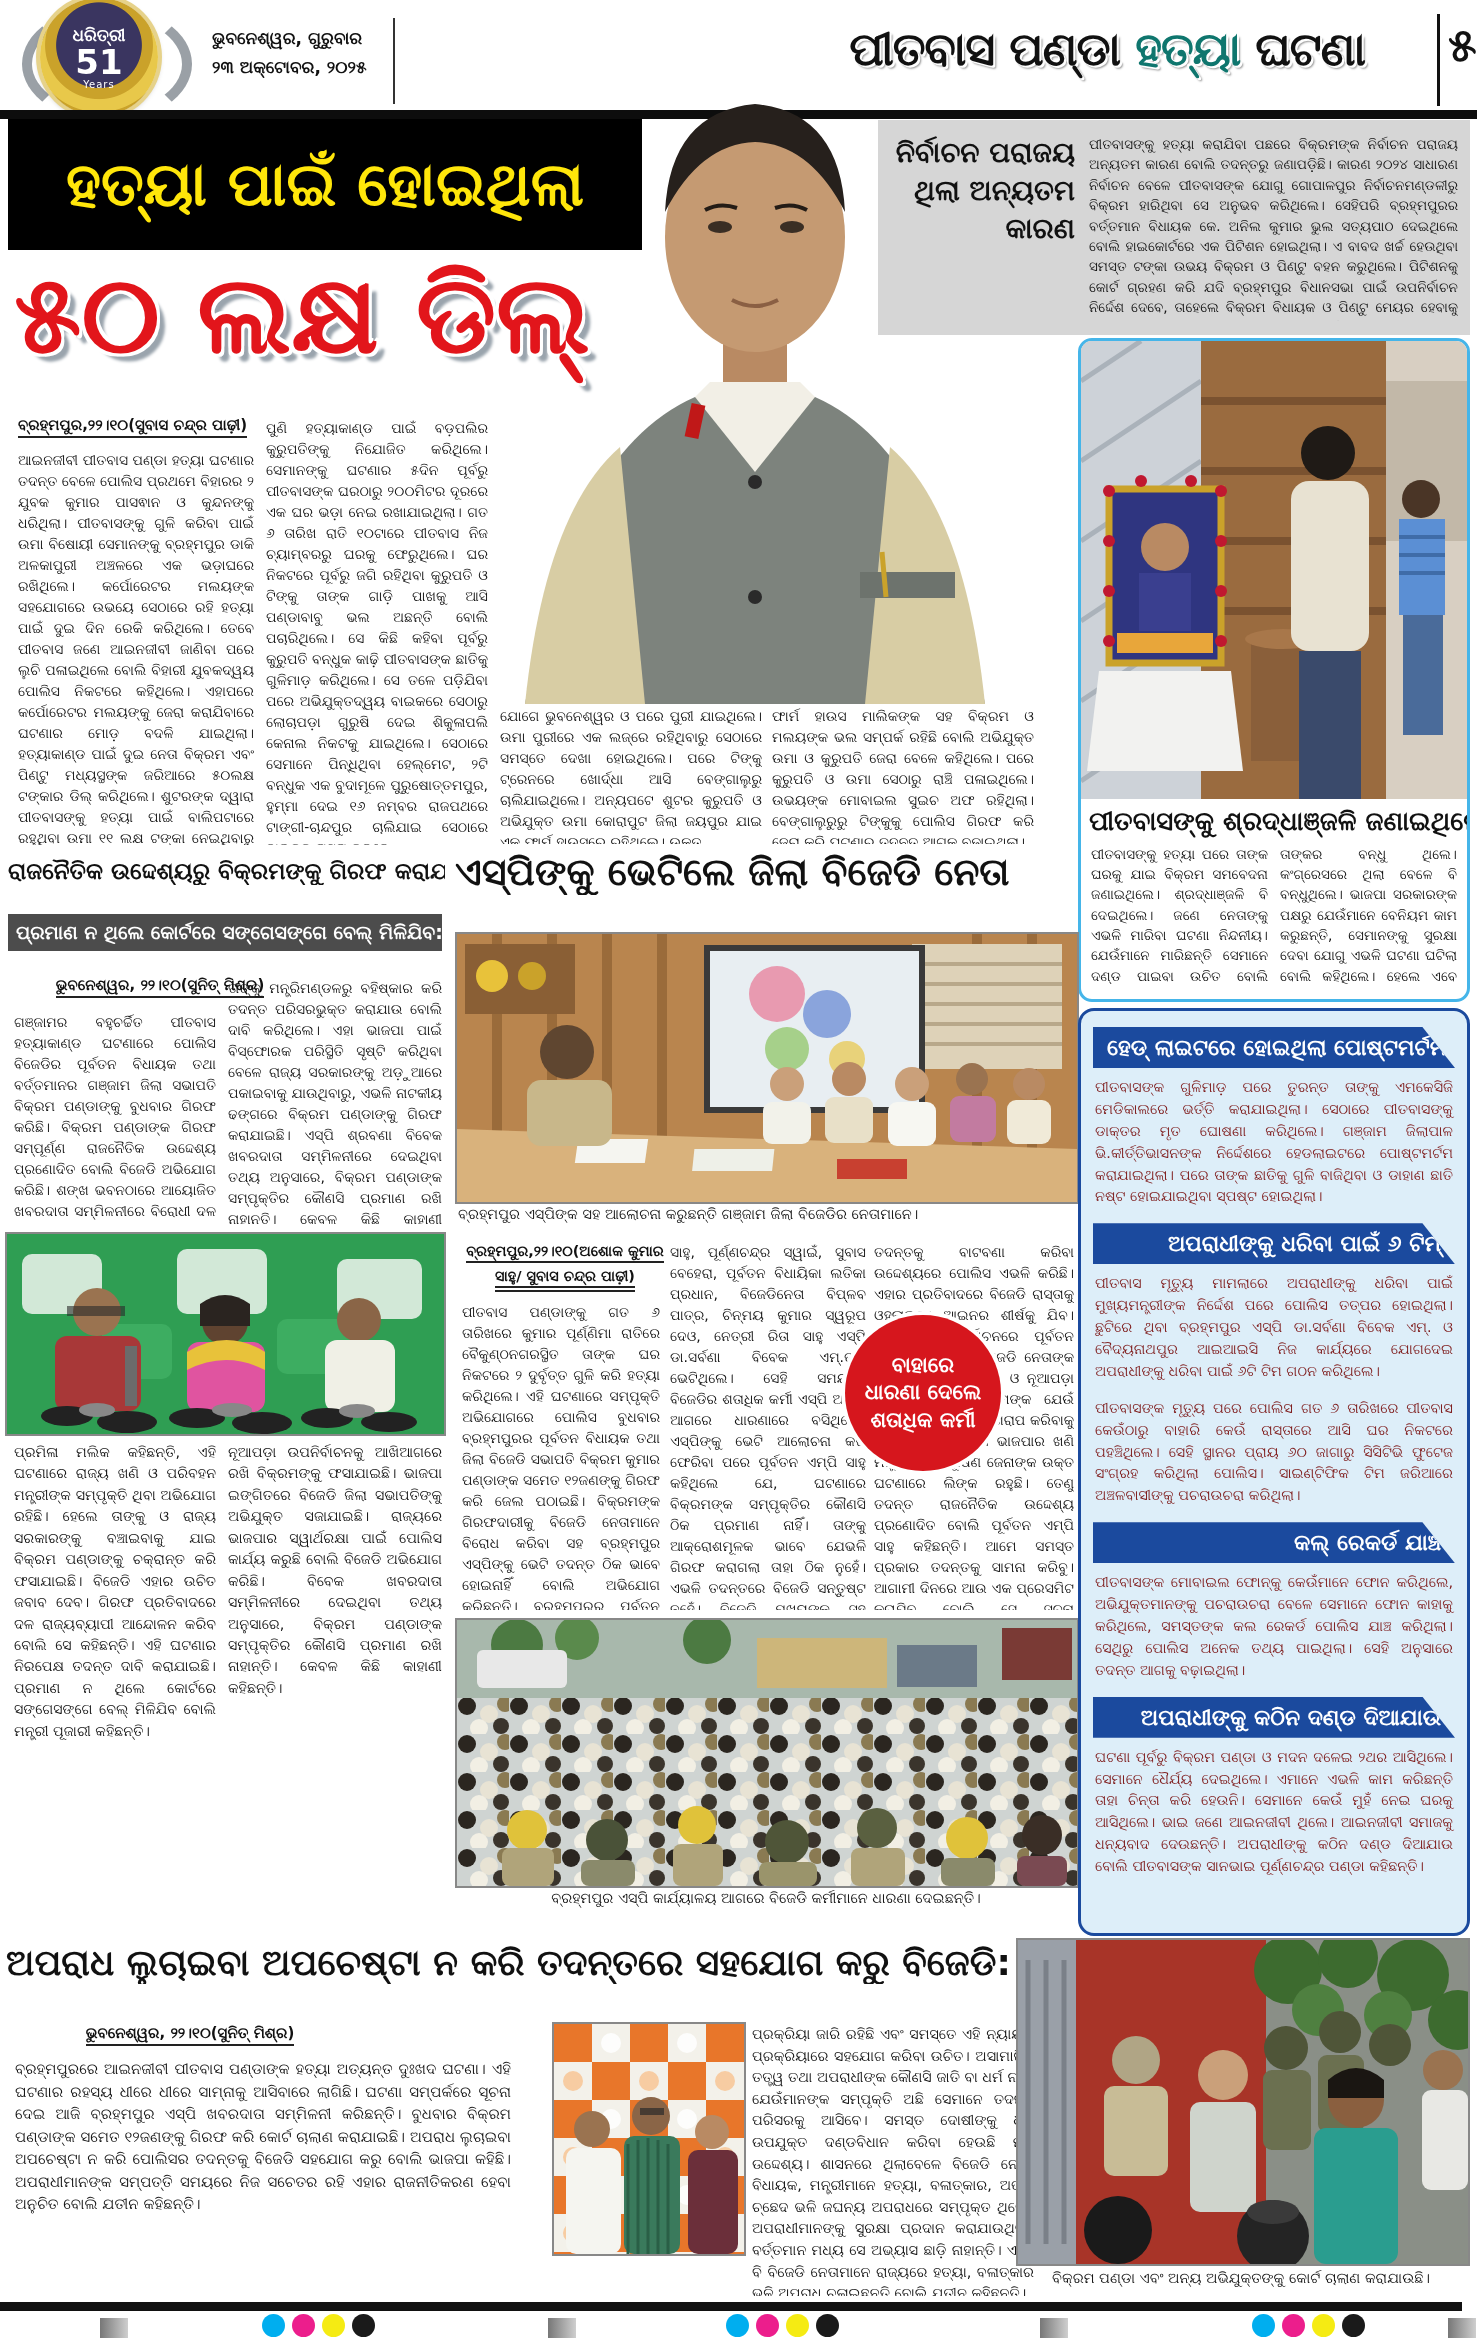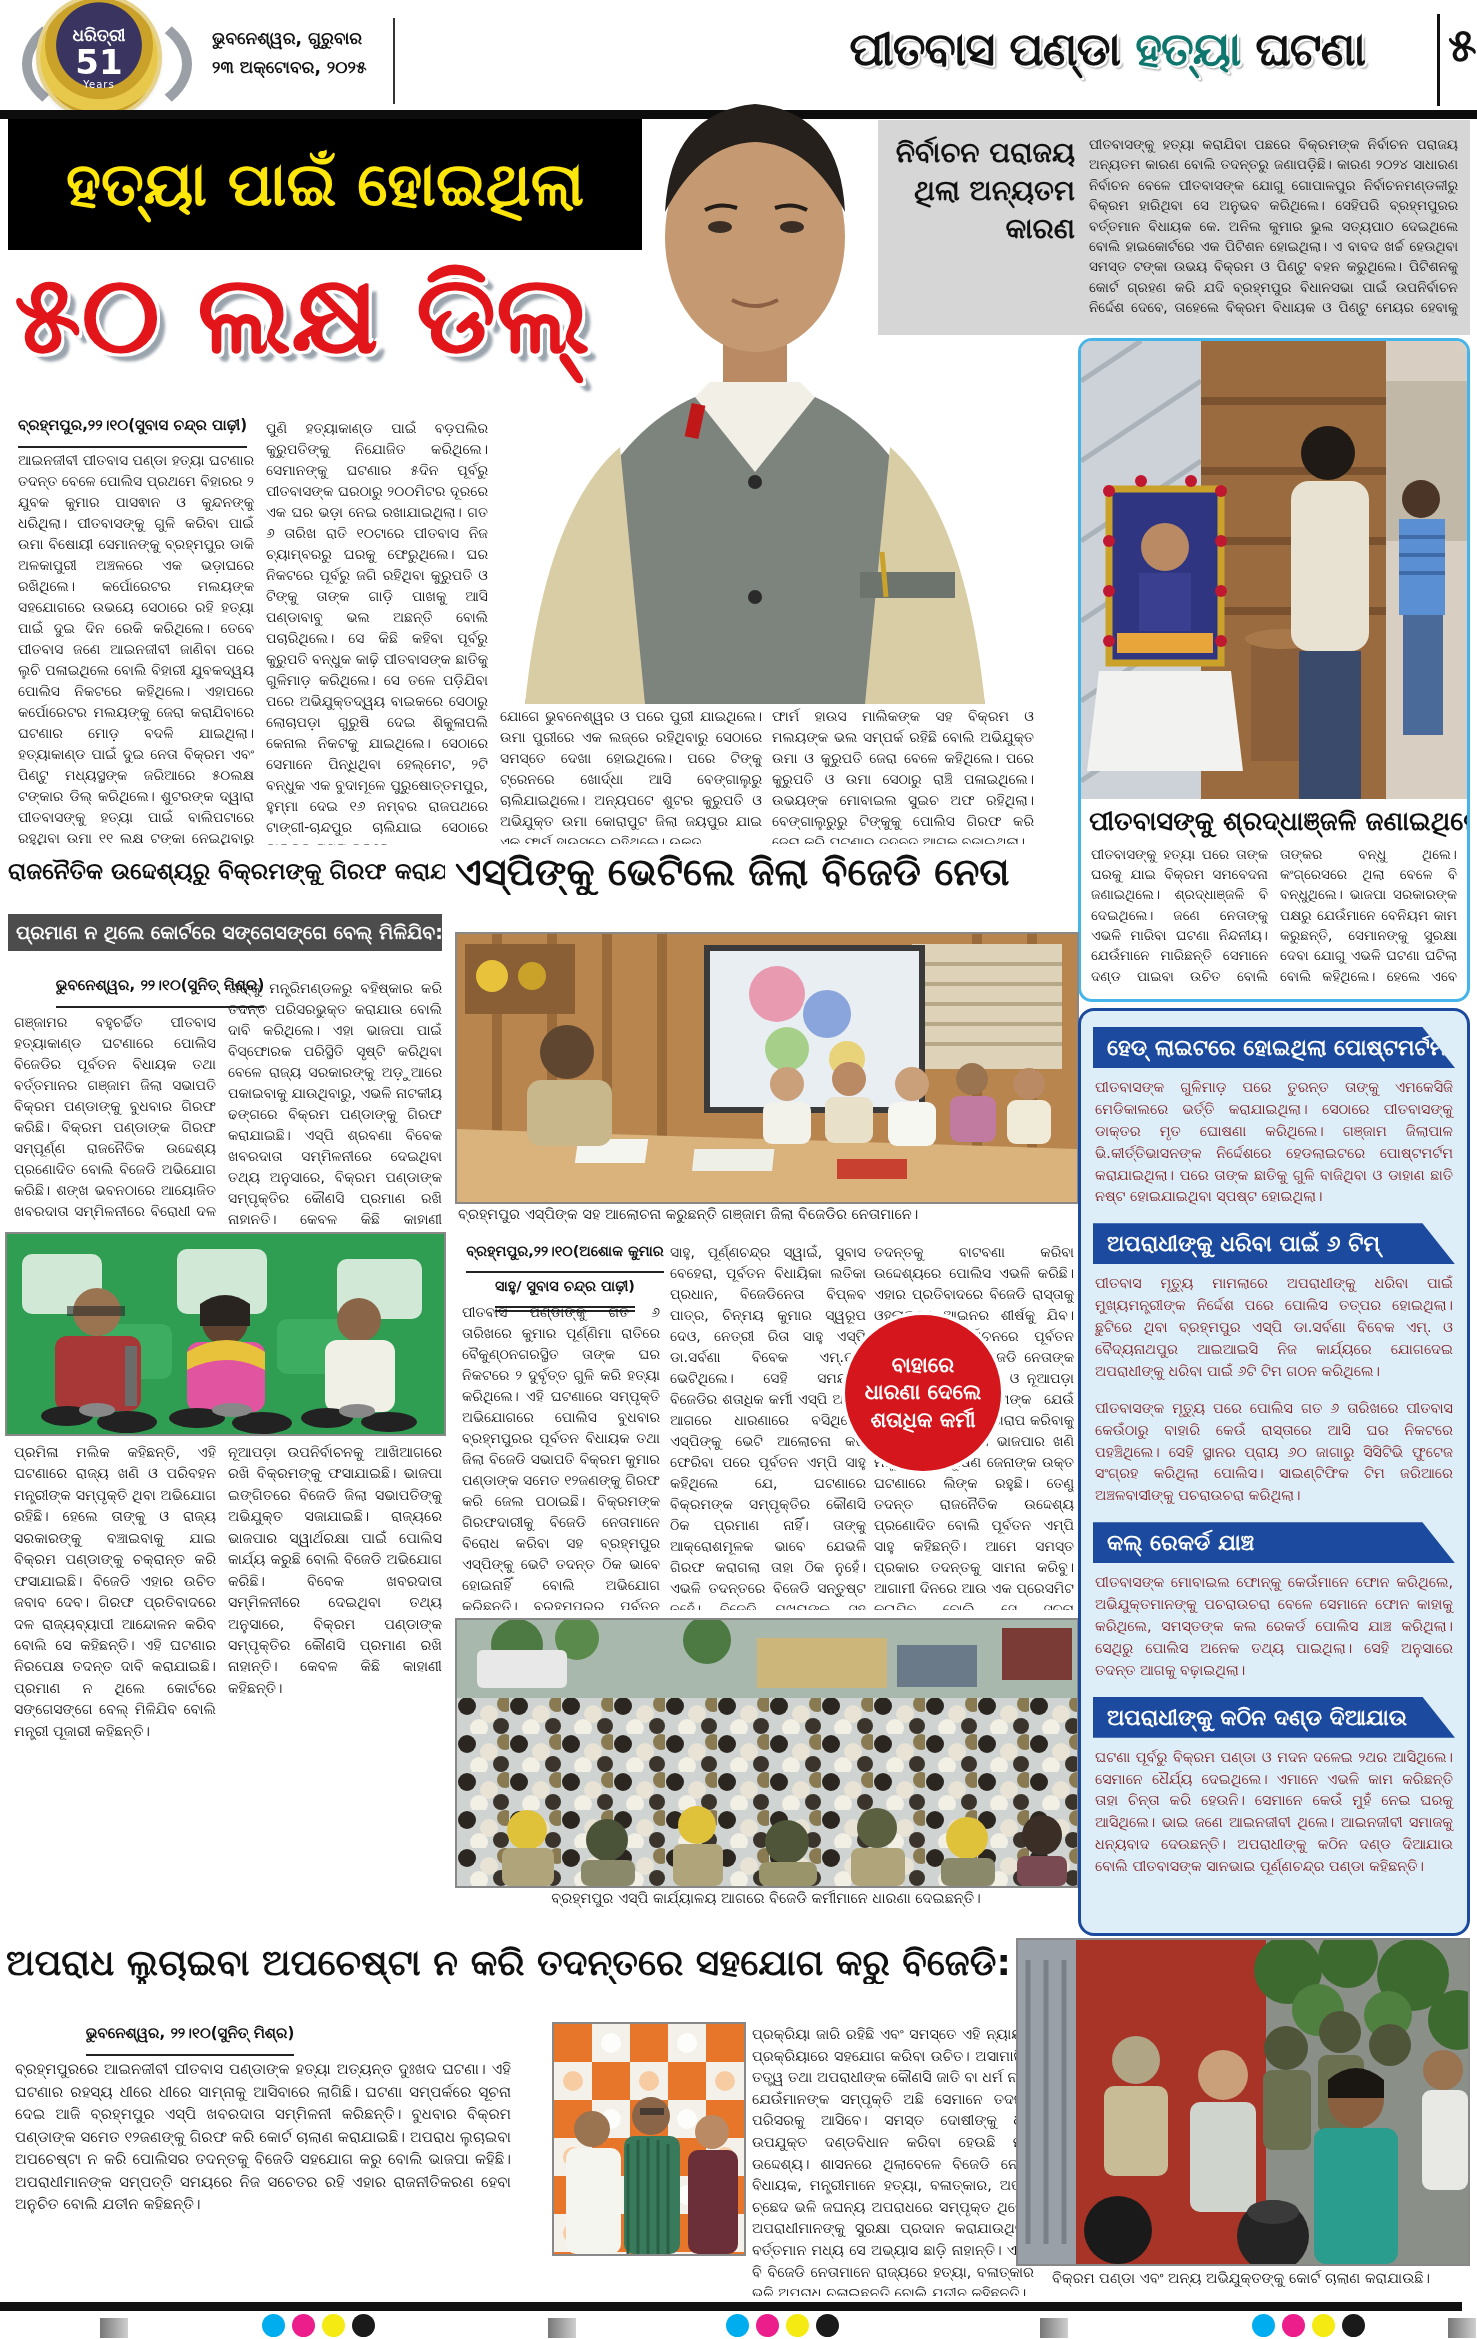--- a/index.html
+++ b/index.html
@@ -1,21 +1,21 @@
 <!DOCTYPE html>
 <html><head>
 <meta charset="utf-8">
 <style>
   html,body{margin:0;padding:0;background:#fff;}
   #page{position:relative;width:1477px;height:2339px;background:#fff;overflow:hidden;
         font-family:"DejaVu Sans",sans-serif;color:#111;}
   .abs{position:absolute;}
   .col{position:absolute;text-align:justify;font-size:14px;line-height:1.5;overflow:hidden;color:#141414;}
   .dateline{font-weight:bold;font-size:15px;text-align:center;}
-  .dateline span{border-bottom:2px solid #222;padding-bottom:12px;}
+  .dateline span{border-bottom:2px solid #222;padding-bottom:2px;}
   
   .logo-paren{position:absolute;width:150px;height:96px;border:10px solid #9aa0a6;border-radius:50%;
       border-top-color:transparent;border-bottom-color:transparent;transform:rotate(0deg);}
   .logo-badge{position:absolute;width:118px;height:118px;border-radius:50%;
       background:radial-gradient(circle at 50% 40%,#3a3560 0 46%,#caa22a 47% 58%,#e8c84a 59% 72%,#caa22a 73% 100%);
       box-shadow:0 0 0 4px #e6d28a,0 2px 6px rgba(0,0,0,.4);display:flex;flex-direction:column;
       align-items:center;justify-content:center;color:#fff;}
   .logo-badge .nm{font-size:17px;font-weight:bold;}
   .logo-badge .yr{font-size:34px;font-weight:bold;line-height:1;}
   .logo-badge .yl{font-size:10px;letter-spacing:1px;}
@@ -48,21 +48,21 @@
   
   .ca-hl{left:455px;top:850px;width:622px;font-size:38px;font-weight:bold;white-space:nowrap;overflow:hidden;}
   .caption{font-size:14.5px;color:#141414;}
   .badge{left:845px;top:1315px;width:156px;height:156px;border-radius:50%;background:#d6161d;color:#fff;
       display:flex;flex-direction:column;align-items:center;justify-content:center;text-align:center;
       font-weight:bold;font-size:21px;line-height:1.3;z-index:5;box-shadow:0 0 0 4px #fff;}
   
   .sidebar{left:1078px;top:1008px;width:392px;height:928px;background:#ddeef9;border:3px solid #1b4a9e;
       border-radius:16px;box-sizing:border-box;padding:16px 12px;overflow:hidden;}
   .sb-banner{background:#1b4a9e;color:#fff;font-weight:bold;font-size:22px;padding:8px 14px;
-      clip-path:polygon(0 0,91% 0,100% 100%,0 100%);white-space:nowrap;overflow:hidden;}
+      clip-path:polygon(0 0,91% 0,100% 100%,0 100%);white-space:nowrap;overflow:hidden;text-align:right;}
   .sb-text{font-size:14.4px;line-height:1.52;text-align:justify;margin:9px 2px 15px;color:#7f1d1d;}
   
   .ba-hl{left:6px;top:1942px;width:1074px;font-size:36px;font-weight:bold;white-space:nowrap;overflow:hidden;}
   
   .photo{position:absolute;overflow:hidden;}
   .photo svg{display:block;}
   .framed{border:2px solid #888;}
   
   .footrule{left:0;top:2302px;width:1462px;height:7px;background:#111;border-bottom:2px solid #111;}
   .regsq{position:absolute;top:2318px;width:28px;height:20px;background:linear-gradient(90deg,#777,#cfcfcf);}

